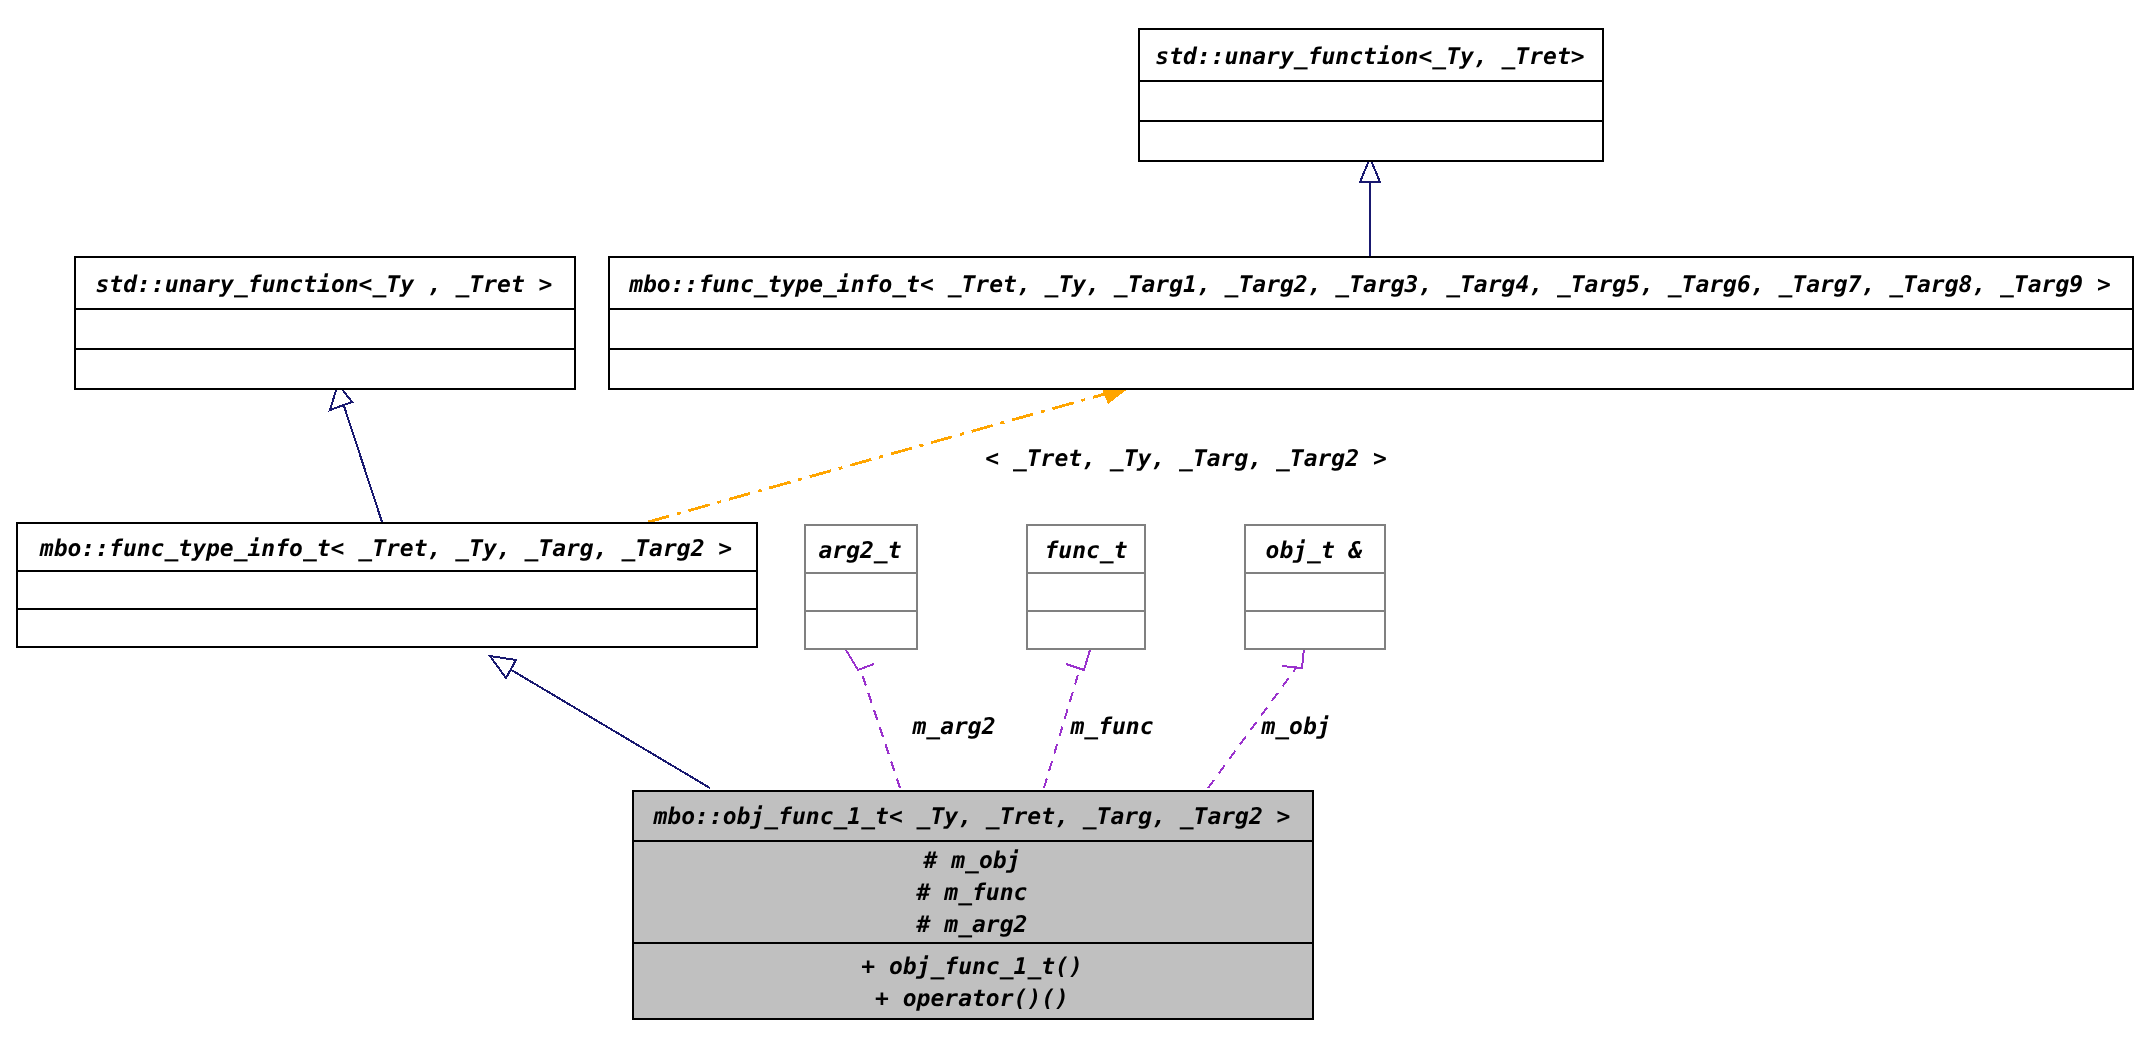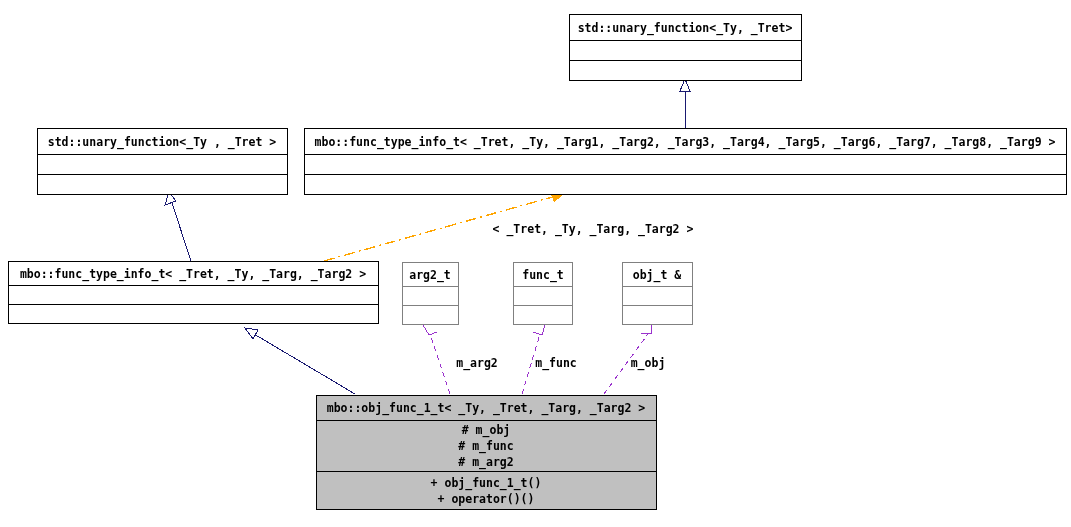--- a/index.html
+++ b/index.html
@@ -10,20 +10,21 @@
   body {
     width: 1071px;
     height: 527px;
     overflow: hidden;
     font-family: "DejaVu Sans Mono", monospace;
   }
   #diagram-root {
     position: relative;
     width: 948px;
     height: 527px;
+    font-style: italic;
   }
   svg.uml-canvas {
     position: absolute;
     top: 0;
     left: 0;
     width: 1071px;
     height: 527px;
     shape-rendering: crispEdges;
   }
   .cls-box-rect {

